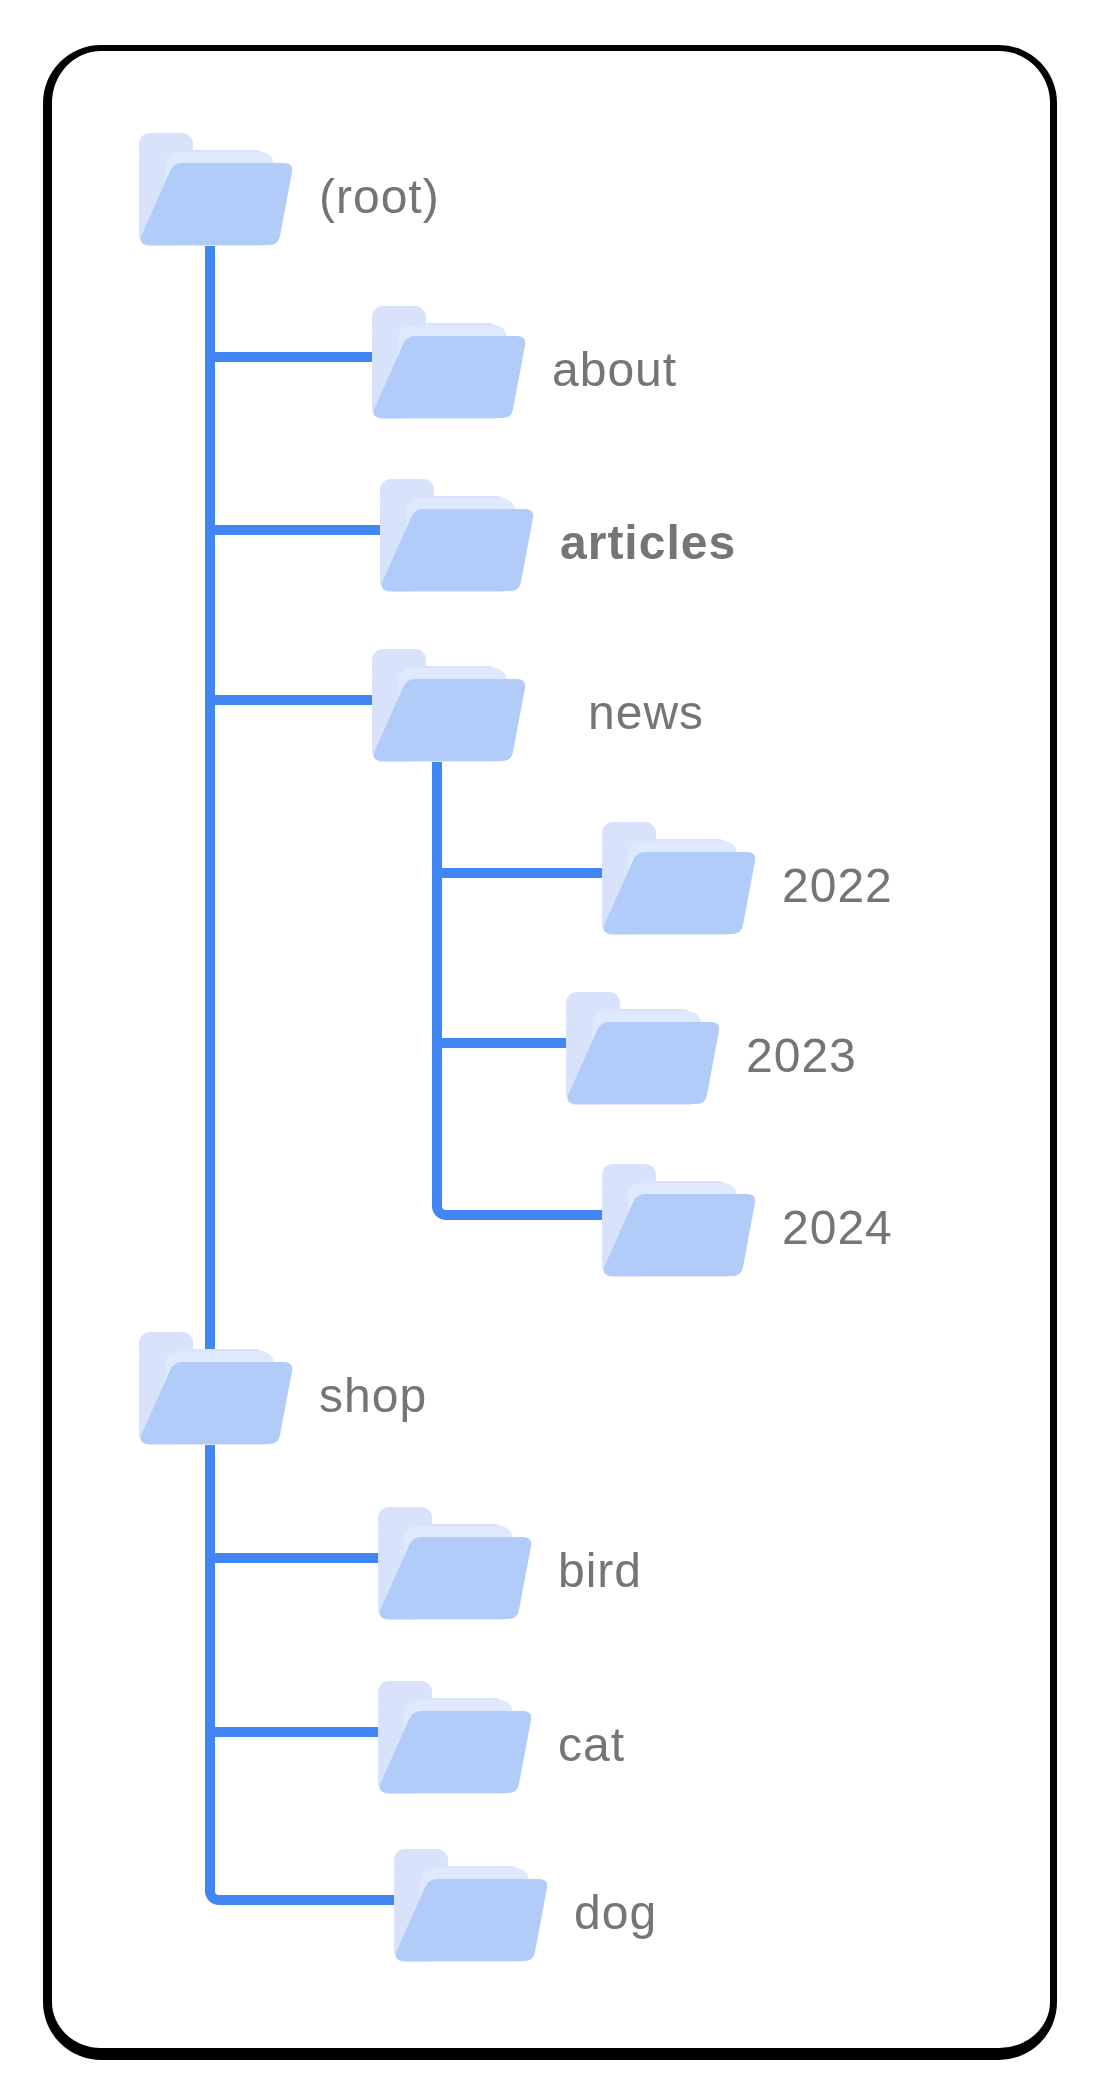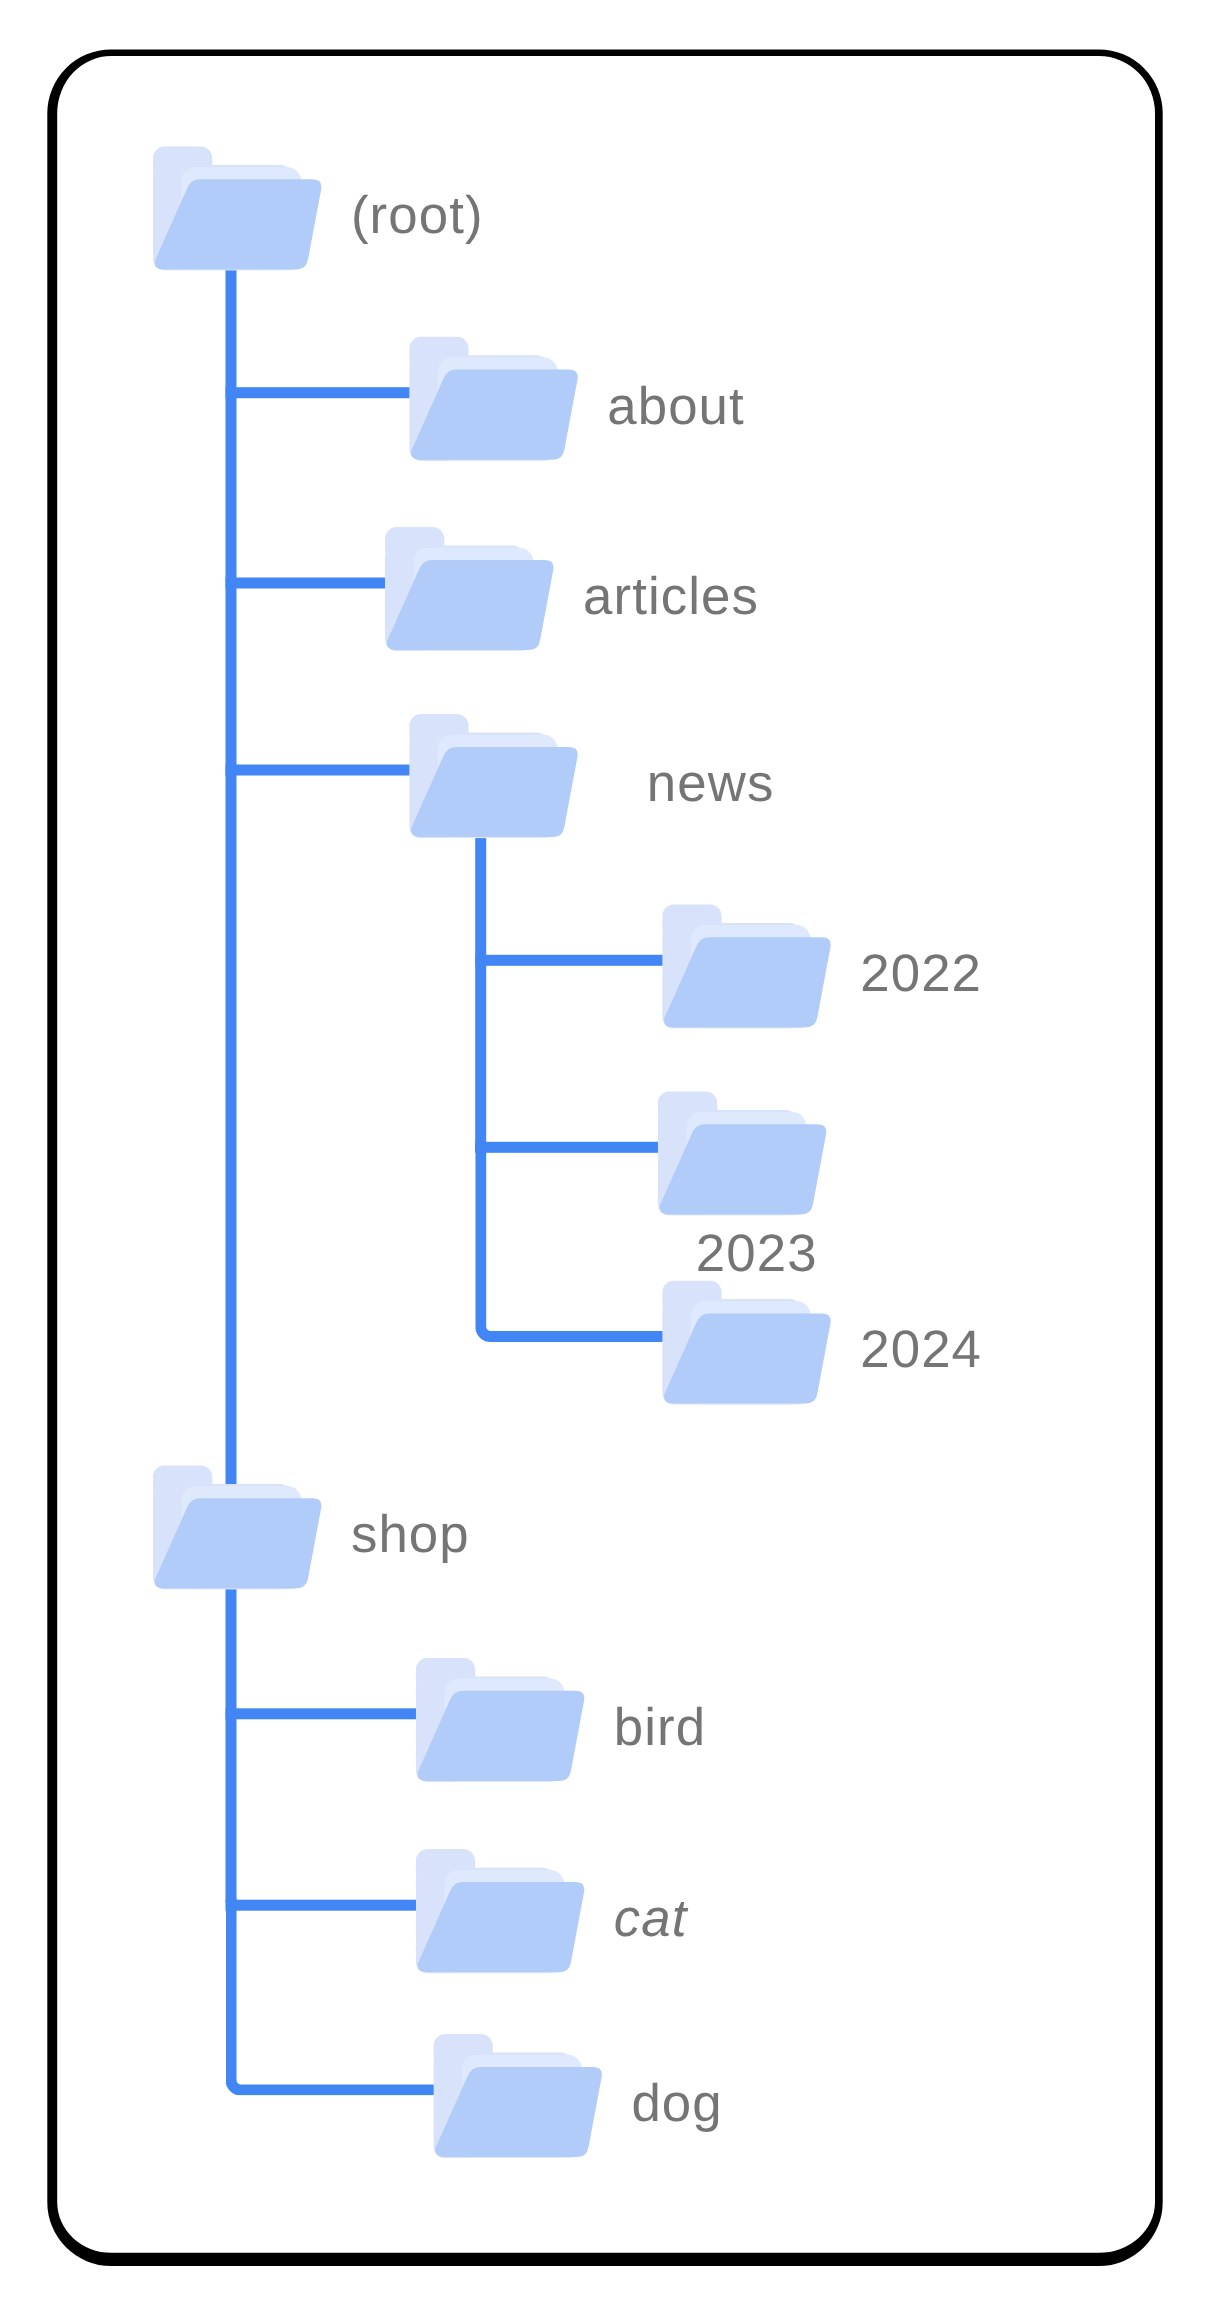--- a/index.html
+++ b/index.html
@@ -96,21 +96,21 @@
   <div class="node" style="left:139px;top:133px;">
     <svg class="folder" viewBox="0 0 154 113" width="154" height="113">
       <rect class="f-back" x="0" y="0" width="54" height="32" rx="11"></rect>
       <rect class="f-back" x="0" y="17" width="127" height="96" rx="11"></rect>
       <rect class="f-flap" x="26" y="19" width="109" height="94" rx="13"></rect>
       <path class="f-front" d="M43,30 H145 Q154.5,30 153,39 L141,103 Q139.5,112 130,112 H10 Q0,112 2,103.5 L31,38.5 Q34.5,30 43,30 Z"></path>
     </svg>
     <span class="label">(root)</span>
   </div>
 
-  <div class="node" style="left:350px;top:479px;">
+  <div class="node" style="left:380px;top:479px;font-weight:bold;">
     <svg class="folder" viewBox="0 0 154 113" width="154" height="113">
       <rect class="f-back" x="0" y="0" width="54" height="32" rx="11"></rect>
       <rect class="f-back" x="0" y="17" width="127" height="96" rx="11"></rect>
       <rect class="f-flap" x="26" y="19" width="109" height="94" rx="13"></rect>
       <path class="f-front" d="M43,30 H145 Q154.5,30 153,39 L141,103 Q139.5,112 130,112 H10 Q0,112 2,103.5 L31,38.5 Q34.5,30 43,30 Z"></path>
     </svg>
     <span class="label">articles</span>
   </div>
 
   <div class="node" style="left:372px;top:649px;gap:36px;">
@@ -126,21 +126,21 @@
   <div class="node" style="left:602px;top:822px;">
     <svg class="folder" viewBox="0 0 154 113" width="154" height="113">
       <rect class="f-back" x="0" y="0" width="54" height="32" rx="11"></rect>
       <rect class="f-back" x="0" y="17" width="127" height="96" rx="11"></rect>
       <rect class="f-flap" x="26" y="19" width="109" height="94" rx="13"></rect>
       <path class="f-front" d="M43,30 H145 Q154.5,30 153,39 L141,103 Q139.5,112 130,112 H10 Q0,112 2,103.5 L31,38.5 Q34.5,30 43,30 Z"></path>
     </svg>
     <span class="label">2022</span>
   </div>
 
-  <div class="node" style="left:598px;top:992px;flex-direction:column;">
+  <div class="node" style="left:566px;top:992px;">
     <svg class="folder" viewBox="0 0 154 113" width="154" height="113">
       <rect class="f-back" x="0" y="0" width="54" height="32" rx="11"></rect>
       <rect class="f-back" x="0" y="17" width="127" height="96" rx="11"></rect>
       <rect class="f-flap" x="26" y="19" width="109" height="94" rx="13"></rect>
       <path class="f-front" d="M43,30 H145 Q154.5,30 153,39 L141,103 Q139.5,112 130,112 H10 Q0,112 2,103.5 L31,38.5 Q34.5,30 43,30 Z"></path>
     </svg>
     <span class="label">2023</span>
   </div>
 
   <div class="node" style="left:602px;top:1164px;">
@@ -166,21 +166,21 @@
   <div class="node" style="left:378px;top:1507px;">
     <svg class="folder" viewBox="0 0 154 113" width="154" height="113">
       <rect class="f-back" x="0" y="0" width="54" height="32" rx="11"></rect>
       <rect class="f-back" x="0" y="17" width="127" height="96" rx="11"></rect>
       <rect class="f-flap" x="26" y="19" width="109" height="94" rx="13"></rect>
       <path class="f-front" d="M43,30 H145 Q154.5,30 153,39 L141,103 Q139.5,112 130,112 H10 Q0,112 2,103.5 L31,38.5 Q34.5,30 43,30 Z"></path>
     </svg>
     <span class="label">bird</span>
   </div>
 
-  <div class="node" style="left:378px;top:1681px;font-style:italic;">
+  <div class="node" style="left:378px;top:1681px;">
     <svg class="folder" viewBox="0 0 154 113" width="154" height="113">
       <rect class="f-back" x="0" y="0" width="54" height="32" rx="11"></rect>
       <rect class="f-back" x="0" y="17" width="127" height="96" rx="11"></rect>
       <rect class="f-flap" x="26" y="19" width="109" height="94" rx="13"></rect>
       <path class="f-front" d="M43,30 H145 Q154.5,30 153,39 L141,103 Q139.5,112 130,112 H10 Q0,112 2,103.5 L31,38.5 Q34.5,30 43,30 Z"></path>
     </svg>
     <span class="label">cat</span>
   </div>
 
   <div class="node" style="left:378px;top:1849px;padding-left:16px;">

